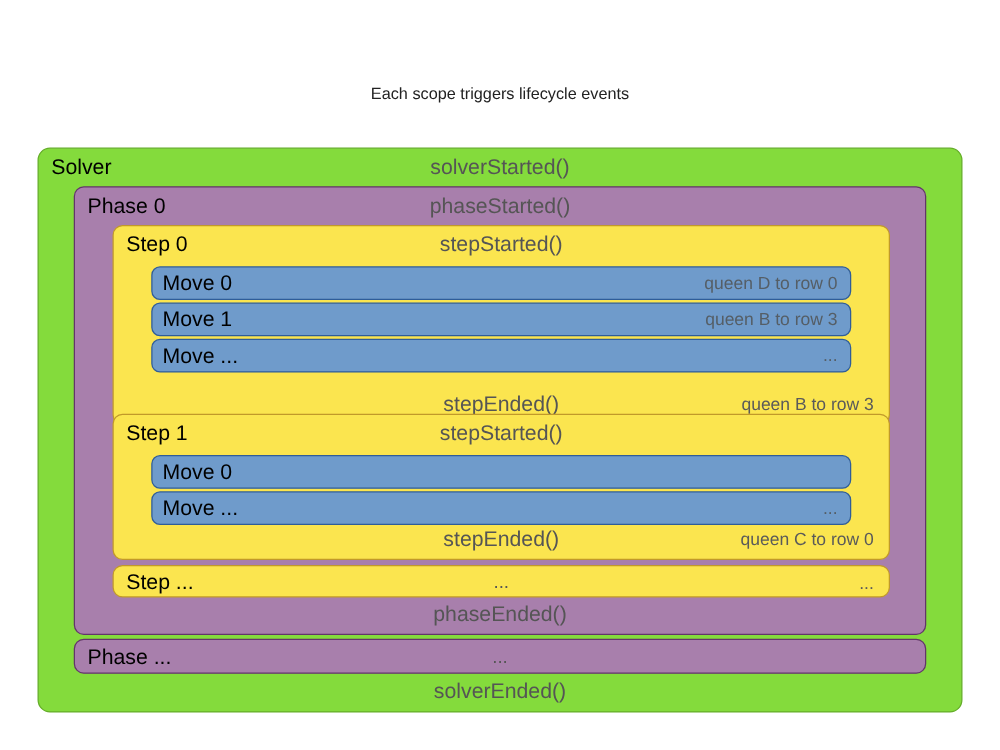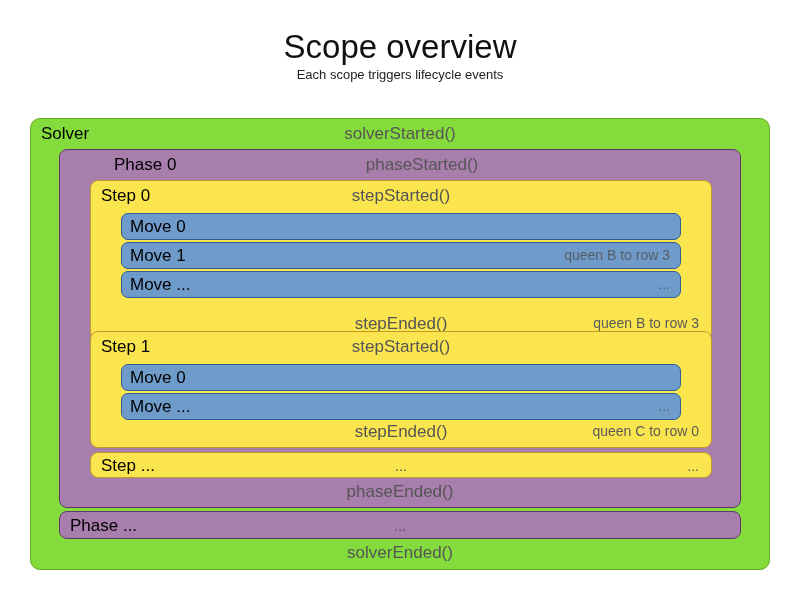--- a/index.html
+++ b/index.html
@@ -23,21 +23,21 @@
 
   .solver-box {
     position: absolute; left: 30px; top: 118px; width: 740px; height: 452px;
     background: #84db3c; border: 1px solid #64ad28; border-radius: 10px;
   }
   .solver-footer { position: absolute; left: 0; right: 0; bottom: 0; height: 32px; line-height: 32px; }
 
   .phase-box {
     position: absolute; background: #a87fac; border: 1px solid #63356a; border-radius: 8px;
   }
-  .phase-0 { left: 28px; top: 30px; width: 682px; height: 359px; padding-left: 44px; }
+  .phase-0 { left: 28px; top: 30px; width: 682px; height: 359px; }
   .phase-more { left: 28px; top: 392px; width: 682px; height: 28px; line-height: 27px; }
   .phase-footer { position: absolute; left: 0; right: 0; bottom: 0; height: 30px; line-height: 30px; text-decoration: underline; }
 
   .step-box {
     position: absolute; background: #fbe54f; border: 1px solid #c1992a; border-radius: 8px;
   }
   .step-0 { left: 30px; top: 30px; width: 622px; height: 160px; }
   .step-1 { left: 30px; top: 181px; width: 622px; height: 117px; }
   .step-more { left: 30px; top: 302px; width: 622px; height: 26px; line-height: 26px; }
 
@@ -55,21 +55,20 @@
     line-height: 25px;
   }
   .move-label { position: absolute; left: 8px; font-size: 17px; color: #000000; white-space: nowrap; }
   .move-note  { position: absolute; right: 10px; font-size: 14px; color: #555e66; white-space: nowrap; }
 </style>
 </head>
 <body>
 
 <div class="page">
 
-  <div class="title">Scope overview</div>
   <div class="subtitle">Each scope triggers lifecycle events</div>
 
   <div class="solver-box">
     <div class="box-header">
       <span class="box-label">Solver</span>
       <span class="event-text">solverStarted()</span>
     </div>
 
     <div class="phase-box phase-0">
       <div class="box-header">
@@ -78,20 +77,21 @@
       </div>
 
       <div class="step-box step-0">
         <div class="box-header">
           <span class="box-label">Step 0</span>
           <span class="event-text">stepStarted()</span>
         </div>
         <div class="moves">
           <div class="move-box">
             <span class="move-label">Move 0</span>
+            <span class="move-note">queen D to row 0</span>
           </div>
           <div class="move-box">
             <span class="move-label">Move 1</span>
             <span class="move-note">queen B to row 3</span>
           </div>
           <div class="move-box">
             <span class="move-label">Move ...</span>
             <span class="move-note">...</span>
           </div>
         </div>

